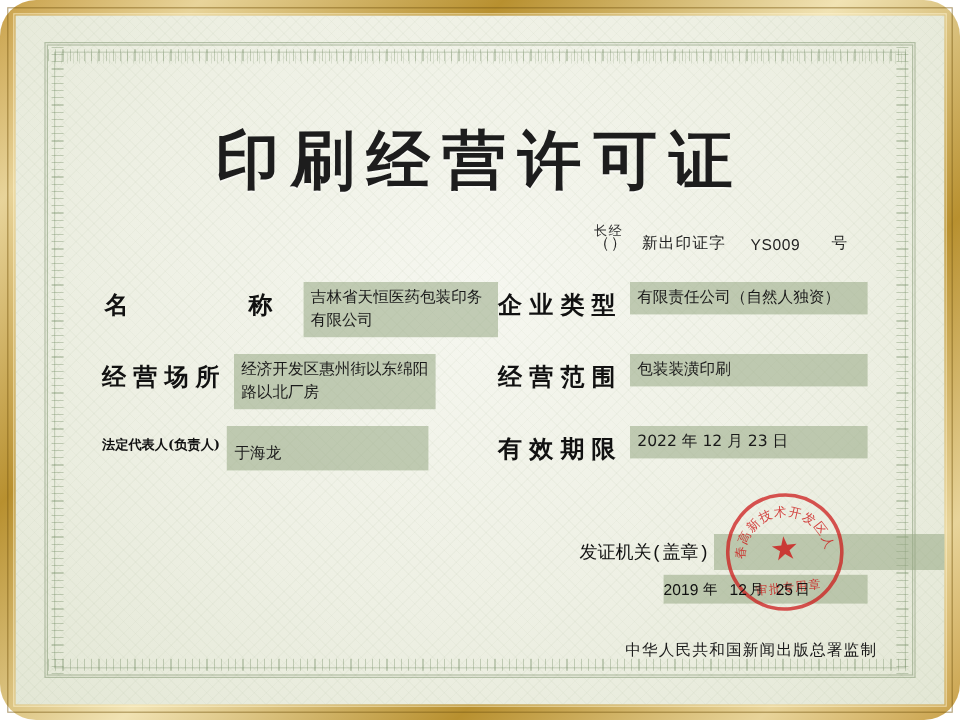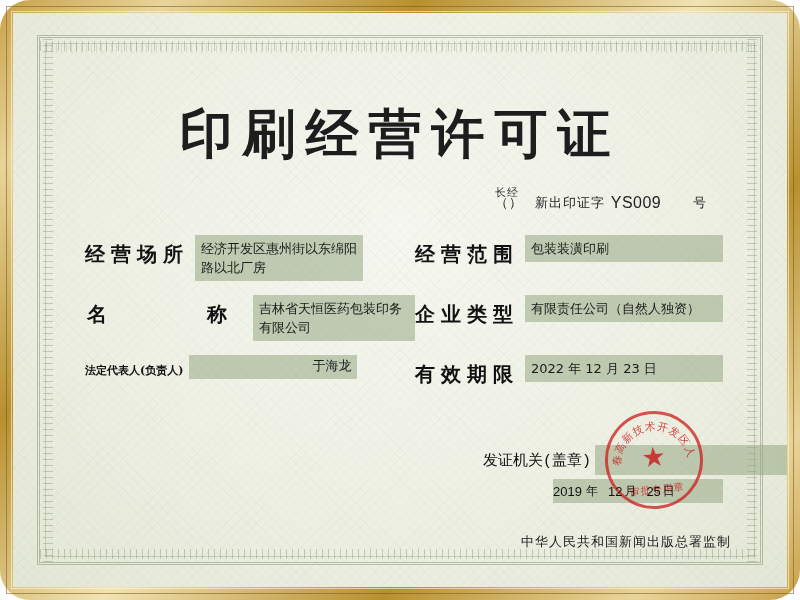--- a/index.html
+++ b/index.html
@@ -133,22 +133,22 @@
     position: absolute;
     left: 12px;
     top: -9px;
     font-size: 11px;
     color: #333;
   }
   .serial-label { letter-spacing: 1px; }
   .serial-number {
     display: inline-block;
     min-width: 62px;
-    text-align: center;
-    font-size: 16px;
+    text-align: right;
+    font-size: 13px;
     letter-spacing: 0.5px;
   }
   .serial-hao { margin-left: 26px; }
 
   
   .fields {
     position: absolute;
     top: 222px;
     left: 72px;
     right: 46px;
@@ -188,21 +188,21 @@
     box-sizing: border-box;
     font-family: "DejaVu Sans", "Liberation Sans", sans-serif;
   }
   .v-name { width: 168px; }
   .v-type { width: 198px; }
   .v-addr { width: 168px; }
   .v-scope { width: 198px; }
   .v-legal { width: 168px; }
   .v-valid { width: 198px; }
 
-  .v-legal { padding-top: 1px; text-align: right; }
+  .v-legal { padding-top: 14px; }
 
   
   .issuer-row {
     position: absolute;
     left: 470px;
     top: 432px;
     display: flex;
     align-items: center;
   }
   .issuer-label {
@@ -319,37 +319,37 @@
       </span>
       <span class="serial-label">新出印证字</span>
       <span class="serial-number">YS009</span>
       <span class="serial-hao">号</span>
     </div>
 
     <div class="fields">
 
       <div class="field-row">
         <div class="col-left">
+          <div class="flabel spread-3">名　　称</div>
+          <div class="fvalue v-name">吉林省天恒医药包装印务有限公司</div>
+        </div>
+        <div class="col-right">
+          <div class="flabel spread-2">企业类型</div>
+          <div class="fvalue v-type">有限责任公司（自然人独资）</div>
+        </div>
+      </div>
+
+      <div class="field-row">
+        <div class="col-left">
           <div class="flabel spread-2">经营场所</div>
           <div class="fvalue v-addr">经济开发区惠州街以东绵阳路以北厂房</div>
         </div>
         <div class="col-right">
           <div class="flabel spread-2">经营范围</div>
           <div class="fvalue v-scope">包装装潢印刷</div>
-        </div>
-      </div>
-
-      <div class="field-row">
-        <div class="col-left">
-          <div class="flabel spread-3">名　　称</div>
-          <div class="fvalue v-name">吉林省天恒医药包装印务有限公司</div>
-        </div>
-        <div class="col-right">
-          <div class="flabel spread-2">企业类型</div>
-          <div class="fvalue v-type">有限责任公司（自然人独资）</div>
         </div>
       </div>
 
       <div class="field-row">
         <div class="col-left">
           <div class="flabel tight">法定代表人(负责人)</div>
           <div class="fvalue v-legal">于海龙</div>
         </div>
         <div class="col-right">
           <div class="flabel spread-2">有效期限</div>

